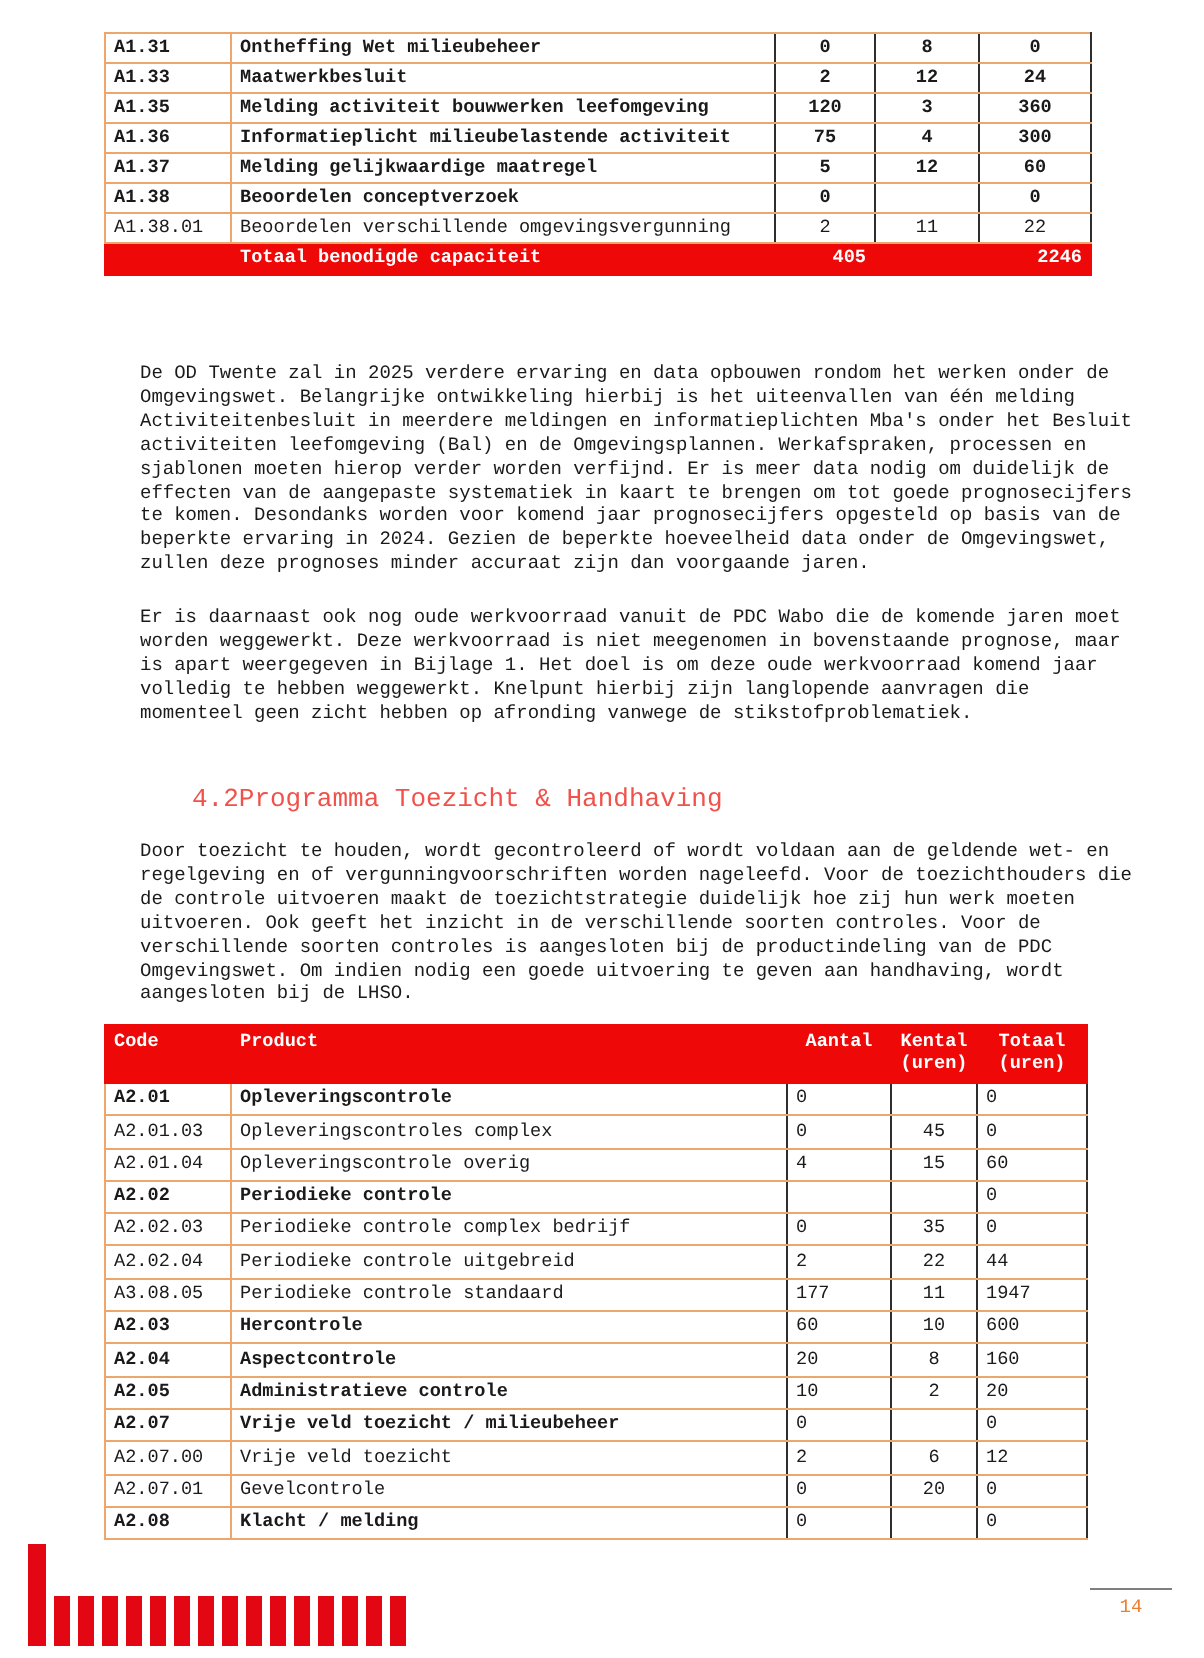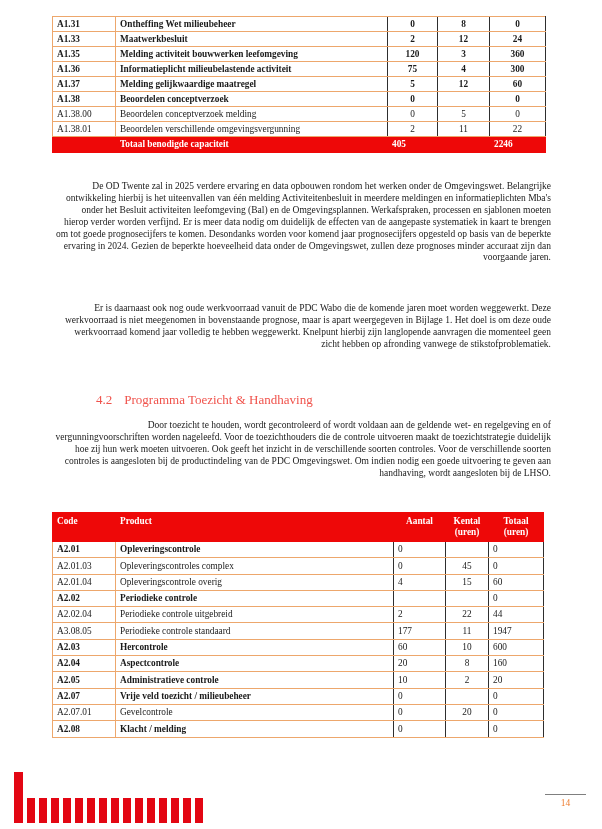--- a/index.html
+++ b/index.html
@@ -7,21 +7,21 @@
     --orange:#eda76c;
     --dark:#2e2e2e;
     --heading:#f0524b;
     --pagenum:#ed7d31;
     --logo:#e30613;
     --text:#1a1a1a;
   }
   html,body{margin:0;padding:0;background:#fff;}
   .page{
     position:relative;width:602px;height:829px;background:#fff;overflow:hidden;
-    font-family:Liberation Serif, serif;color:var(--text);
+    font-family:Liberation Mono, monospace;color:var(--text);
   }
   
   table{border-collapse:collapse;table-layout:fixed;}
   td,th{font-size:9.3px;line-height:1.15;padding:1px 4px;overflow:hidden;white-space:nowrap;}
   .t1{position:absolute;left:52px;top:16px;width:493px;}
   .t2{position:absolute;left:52px;top:512px;width:491px;}
   tbody td{border-bottom:1px solid var(--orange);height:12px;}
   tbody tr:first-child td{border-top:1px solid var(--orange);}
   td.c-code{border-left:1px solid var(--orange);font-weight:normal;}
   td.c-prod{border-left:1px solid var(--orange);}
@@ -32,42 +32,42 @@
   .t1 td.c-a,.t1 td.c-k,.t1 td.c-t{text-align:center;}
   .t2 td.c-a,.t2 td.c-t{text-align:left;}
   .t2 td.c-k{text-align:center;}
   .t2 tbody td{height:13.3px;}
   
   .t1 tfoot td{
     background:var(--red);color:#fff;font-weight:bold;
     border:1px solid var(--red);height:13px;
   }
   .t1 tfoot td.total-label{text-align:left;}
-  .t1 tfoot td.total-num{text-align:left;}
+  .t1 tfoot td.total-num{text-align:right;}
   
   .t2 thead th{
     background:var(--red);color:#fff;font-weight:bold;text-align:left;
     vertical-align:top;white-space:pre-line;height:24px;padding-top:3px;
     border:1px solid var(--red);
     margin-top:19px;
   }
   .t2 thead th.h-num{text-align:center;}
   
   .para{
-    position:absolute;left:55px;width:496px;
-    font-size:9.5px;line-height:11.9px;text-align:right;
+    position:absolute;left:70px;width:496px;
+    font-size:9.5px;line-height:11.9px;text-align:left;
   }
   .p1{top:181px;}
   .p2{top:303px;}
   .p3{top:420px;}
   .heading{
     position:absolute;left:96px;top:392px;
     color:var(--heading);font-size:13px;font-weight:normal;
   }
-  .heading .h-num{margin-right:12px;}
+  .heading .h-num{margin-right:0;}
   
   .logo-bars{
     position:absolute;left:14px;top:772px;height:51px;
     display:flex;align-items:flex-end;gap:4px;
   }
   .logo-bars .tall{width:9px;height:51px;background:var(--logo);}
   .logo-bars .short{width:8px;height:25px;background:var(--logo);}
   .page-number{
     position:absolute;left:545px;top:794px;width:41px;
     border-top:1.5px solid #7f7f7f;text-align:center;
@@ -121,27 +121,20 @@
     <td class="c-prod">Melding gelijkwaardige maatregel</td>
     <td class="c-a">5</td>
     <td class="c-k">12</td>
     <td class="c-t">60</td>
   </tr>
         <tr class="bold">
     <td class="c-code">A1.38</td>
     <td class="c-prod">Beoordelen conceptverzoek</td>
     <td class="c-a">0</td>
     <td class="c-k"></td>
-    <td class="c-t">0</td>
-  </tr>
-        <tr>
-    <td class="c-code">A1.38.00</td>
-    <td class="c-prod">Beoordelen conceptverzoek melding</td>
-    <td class="c-a">0</td>
-    <td class="c-k">5</td>
     <td class="c-t">0</td>
   </tr>
         <tr>
     <td class="c-code">A1.38.01</td>
     <td class="c-prod">Beoordelen verschillende omgevingsvergunning</td>
     <td class="c-a">2</td>
     <td class="c-k">11</td>
     <td class="c-t">22</td>
   </tr>
       </tbody>
@@ -207,20 +200,27 @@
     <td class="c-t">60</td>
   </tr>
         <tr class="bold">
     <td class="c-code">A2.02</td>
     <td class="c-prod">Periodieke controle</td>
     <td class="c-a"></td>
     <td class="c-k"></td>
     <td class="c-t">0</td>
   </tr>
         <tr>
+    <td class="c-code">A2.02.03</td>
+    <td class="c-prod">Periodieke controle complex bedrijf</td>
+    <td class="c-a">0</td>
+    <td class="c-k">35</td>
+    <td class="c-t">0</td>
+  </tr>
+        <tr>
     <td class="c-code">A2.02.04</td>
     <td class="c-prod">Periodieke controle uitgebreid</td>
     <td class="c-a">2</td>
     <td class="c-k">22</td>
     <td class="c-t">44</td>
   </tr>
         <tr>
     <td class="c-code">A3.08.05</td>
     <td class="c-prod">Periodieke controle standaard</td>
     <td class="c-a">177</td>
@@ -249,20 +249,27 @@
     <td class="c-t">20</td>
   </tr>
         <tr class="bold">
     <td class="c-code">A2.07</td>
     <td class="c-prod">Vrije veld toezicht / milieubeheer</td>
     <td class="c-a">0</td>
     <td class="c-k"></td>
     <td class="c-t">0</td>
   </tr>
         <tr>
+    <td class="c-code">A2.07.00</td>
+    <td class="c-prod">Vrije veld toezicht</td>
+    <td class="c-a">2</td>
+    <td class="c-k">6</td>
+    <td class="c-t">12</td>
+  </tr>
+        <tr>
     <td class="c-code">A2.07.01</td>
     <td class="c-prod">Gevelcontrole</td>
     <td class="c-a">0</td>
     <td class="c-k">20</td>
     <td class="c-t">0</td>
   </tr>
         <tr class="bold">
     <td class="c-code">A2.08</td>
     <td class="c-prod">Klacht / melding</td>
     <td class="c-a">0</td>

